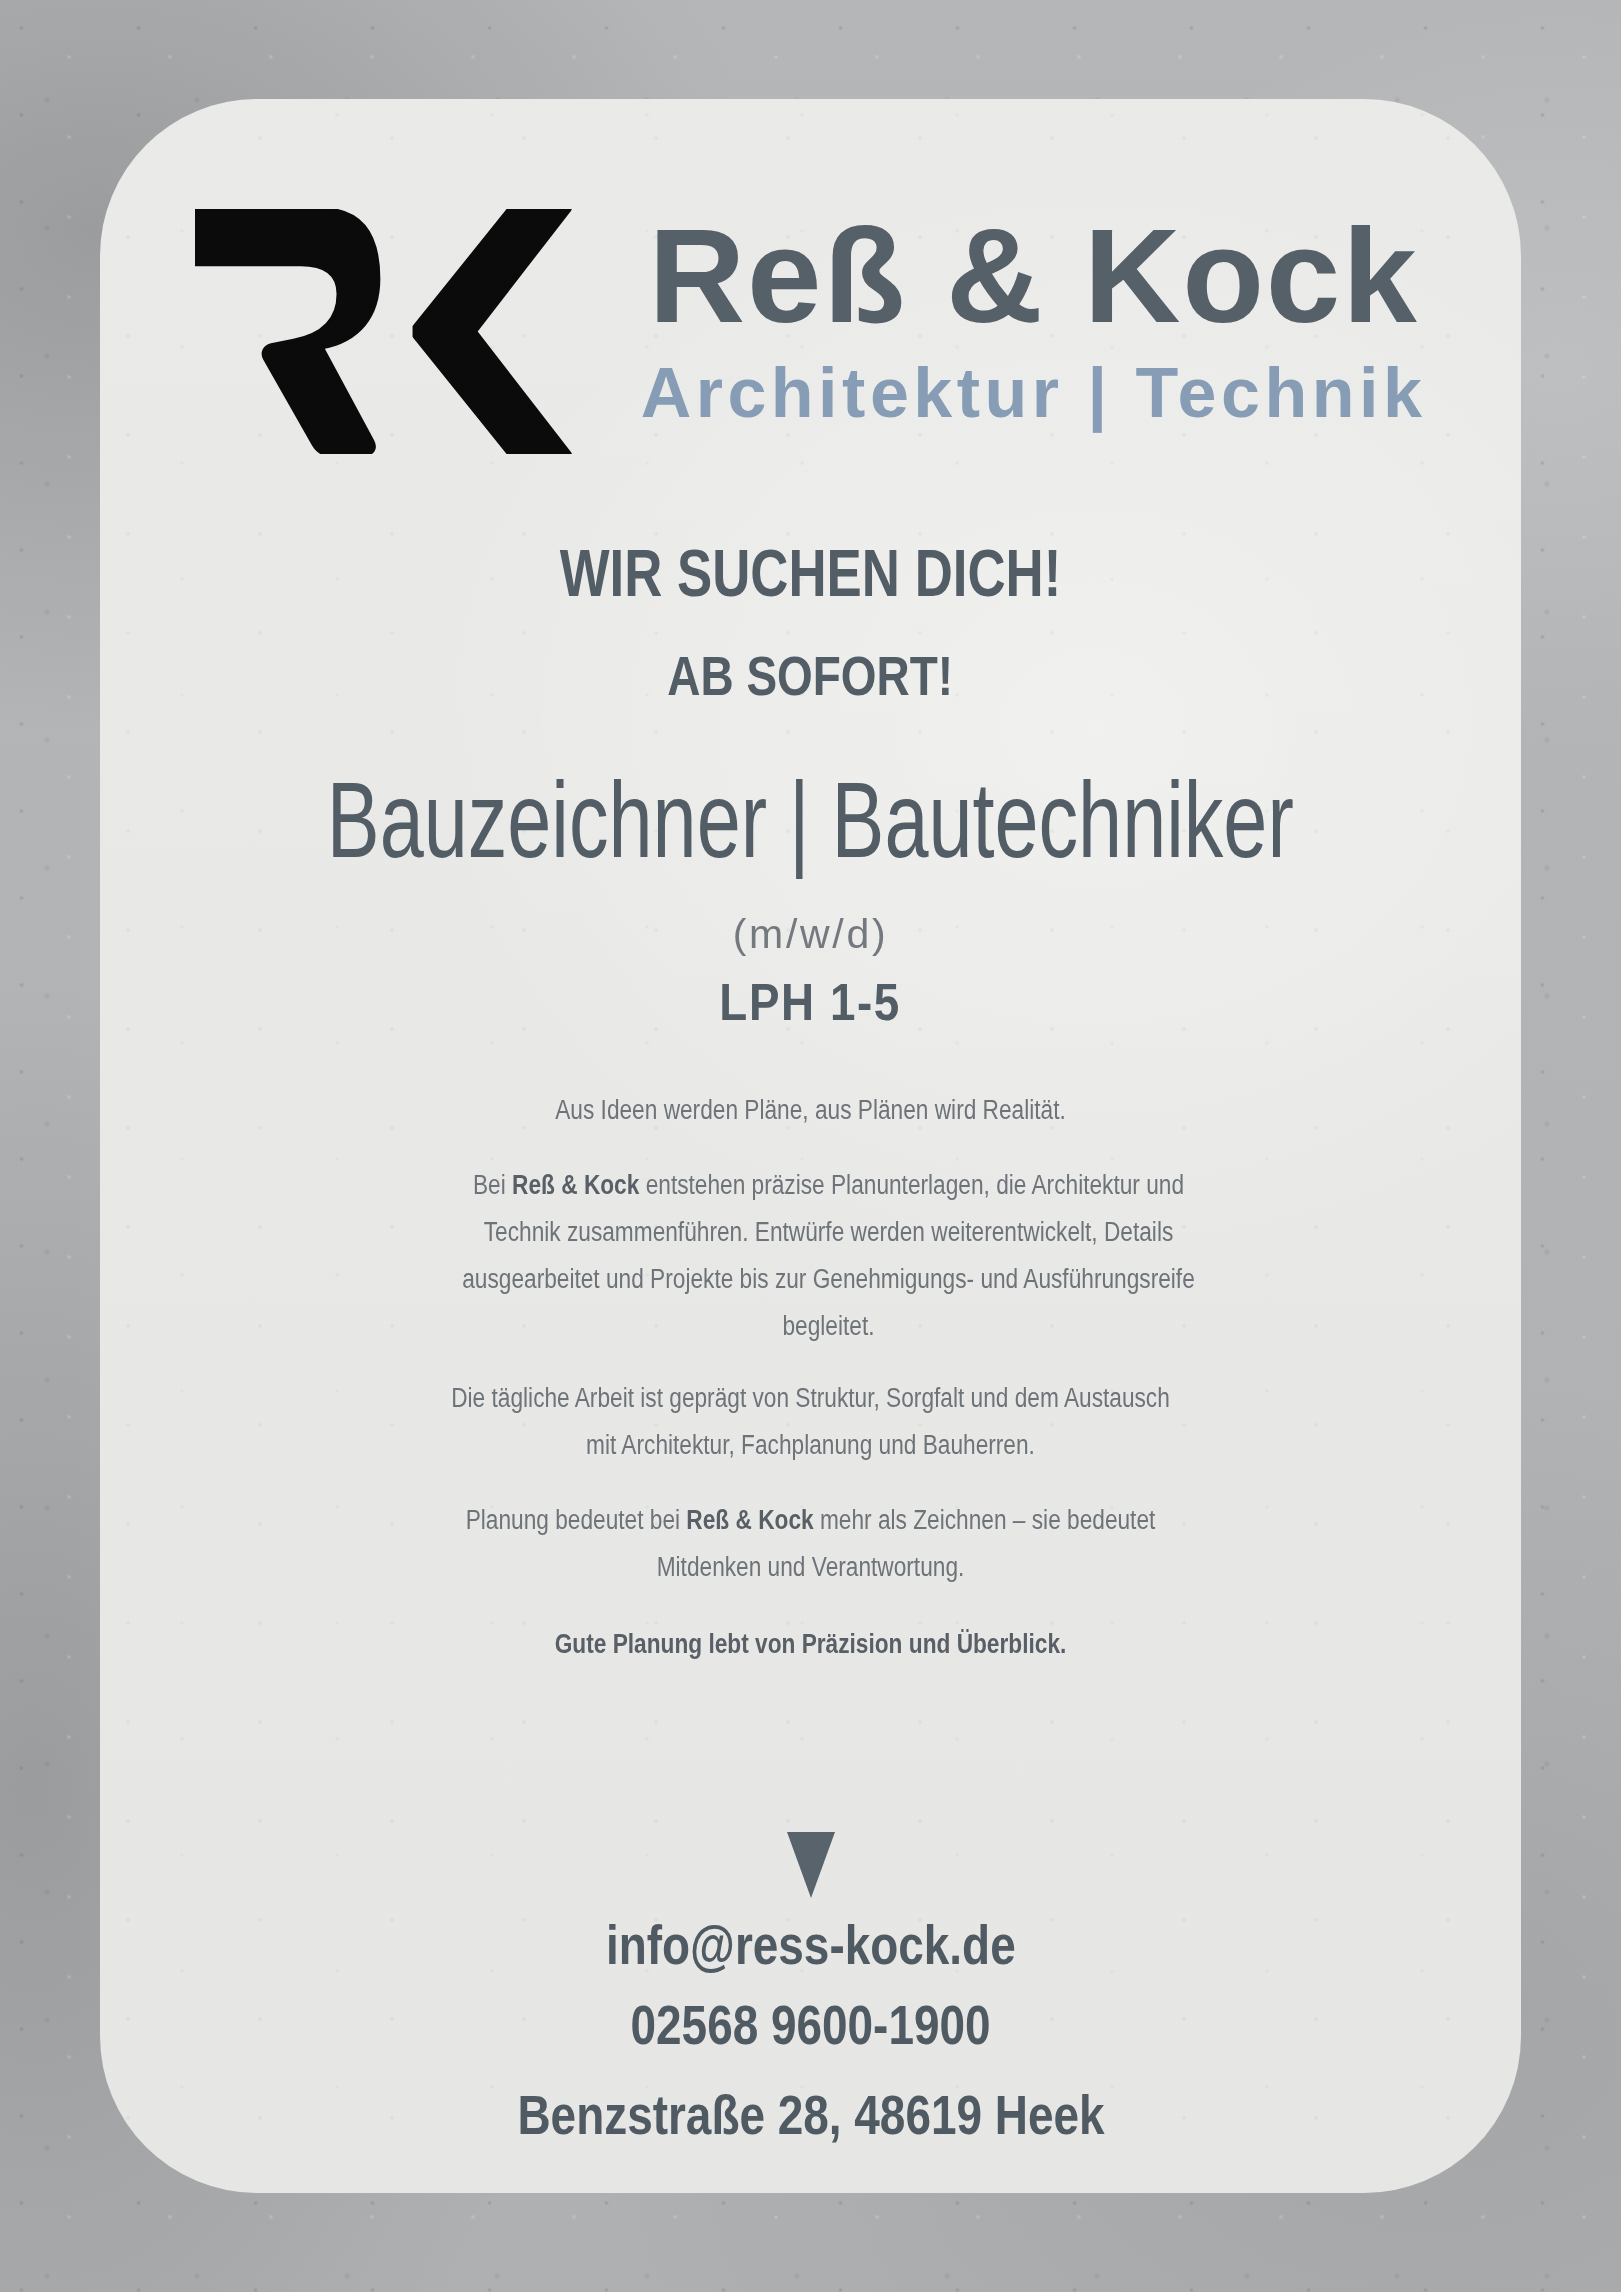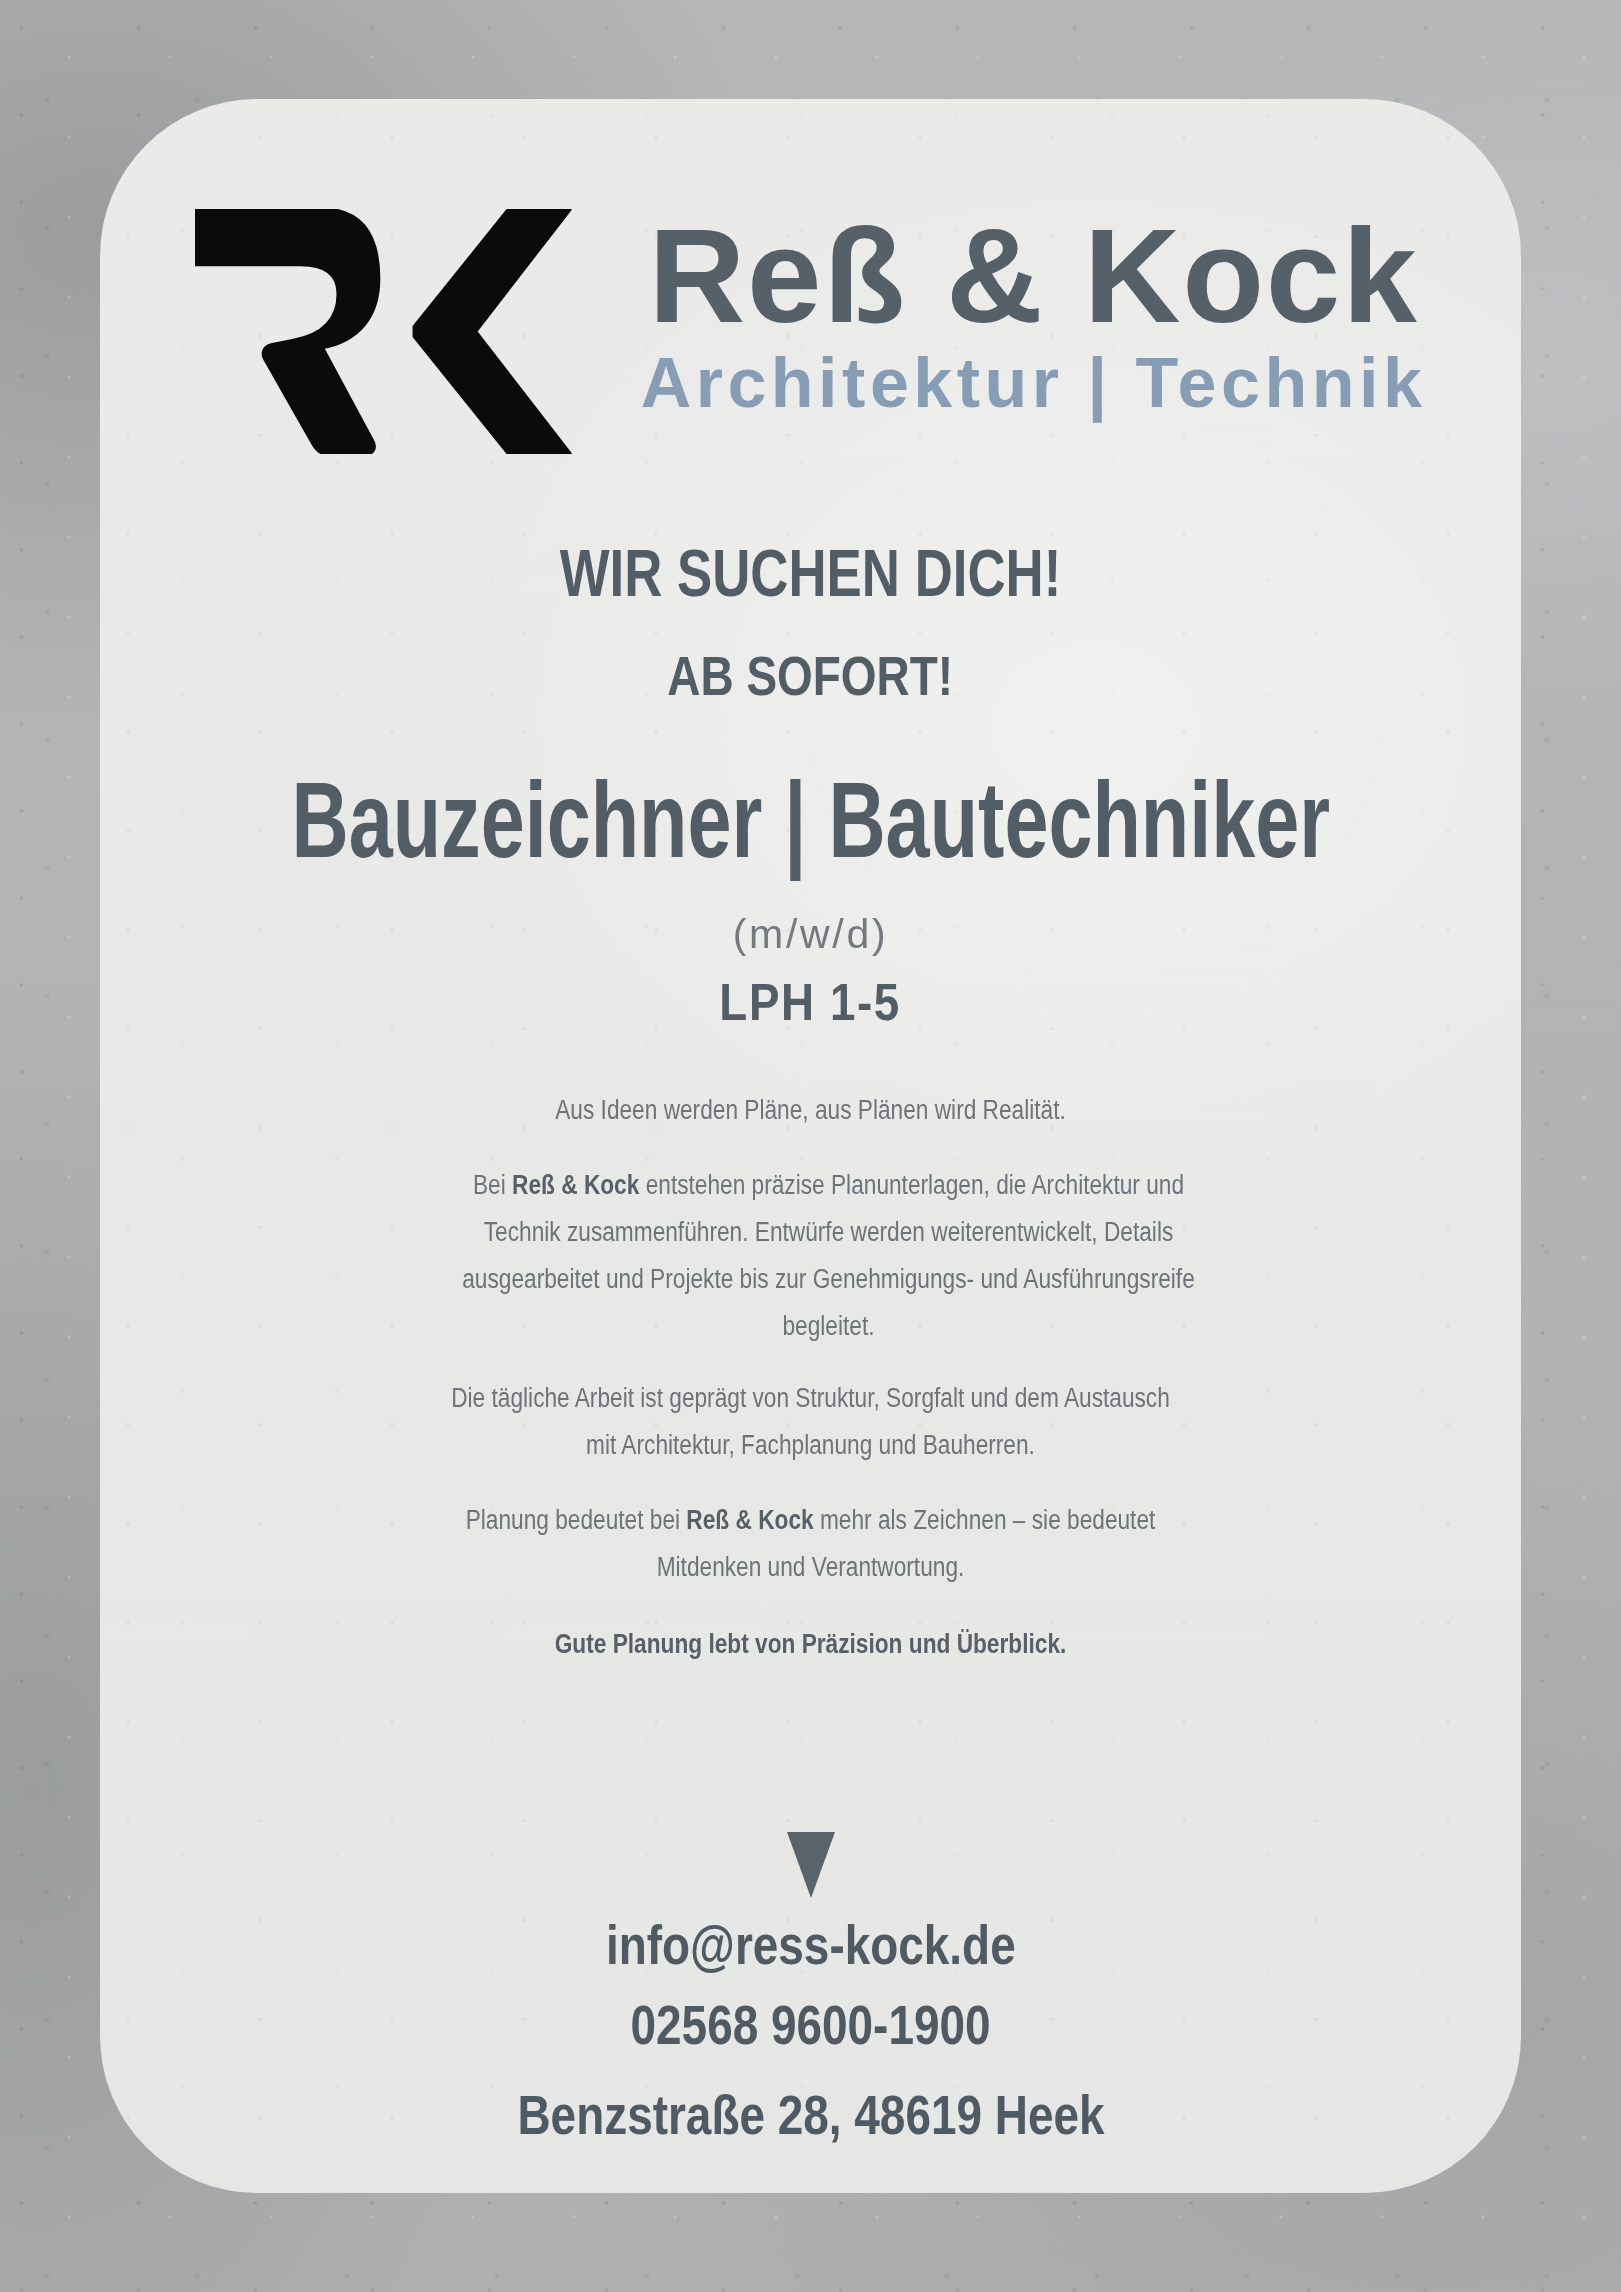--- a/index.html
+++ b/index.html
@@ -35,31 +35,31 @@
   .card > *{position:absolute;}
 
   
   .header-row{top:110px;left:0;right:0;display:flex;justify-content:center;align-items:flex-start;gap:61px;}
   .logo-mark{width:385px;height:245px;flex:0 0 auto;}
   .brand-text{display:flex;flex-direction:column;align-items:center;}
   .brand-name{
     font-size:134px;line-height:134px;font-weight:700;color:#566069;letter-spacing:1.8px;white-space:nowrap;
   }
   .brand-tagline{
-    margin-top:5px;font-size:70px;line-height:70px;font-weight:700;color:#879db6;letter-spacing:4.5px;white-space:nowrap;
+    margin-top:15px;font-size:70px;line-height:70px;font-weight:700;color:#879db6;letter-spacing:4.5px;white-space:nowrap;
   }
 
   .cline{left:0;right:0;text-align:center;white-space:nowrap;color:#535d66;}
   .cline > span{display:inline-block;white-space:nowrap;}
 
   .wir{top:436px;font-size:66px;line-height:76px;font-weight:700;}
   .wir > span{transform:scaleX(.80);transform-origin:50% 50%;}
   .ab{top:545px;font-size:56px;line-height:64px;font-weight:700;}
   .ab > span{transform:scaleX(.82);transform-origin:50% 50%;}
-  .job-title{top:665px;font-size:107px;line-height:113px;font-weight:700;}
+  .job-title{top:665px;font-size:107px;line-height:113px;font-weight:400;}
   .job-title > span{transform:scaleX(.74);transform-origin:50% 50%;}
   .mwd{top:812px;font-size:41px;line-height:47px;font-weight:400;color:#73797f;letter-spacing:2.7px;}
   .lph{top:873px;font-size:52px;line-height:60px;font-weight:700;letter-spacing:1.8px;}
   .lph > span{transform:scaleX(.88);transform-origin:50% 50%;}
 
   
   .para{left:0;right:0;text-align:center;color:#6d7378;font-size:27px;}
   .bline{line-height:47px;white-space:nowrap;transform:scaleX(.84);transform-origin:50% 50%;}
   .bseg{font-weight:700;color:#595f66;}
   .p1{top:988px;}

